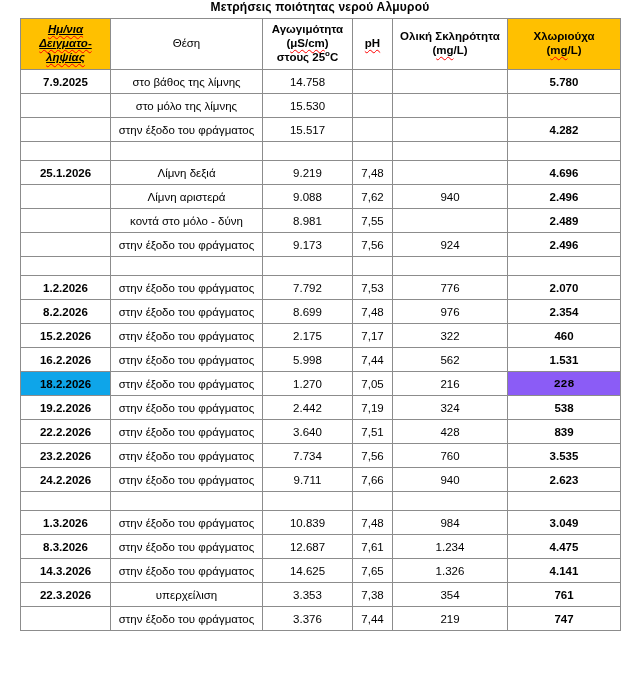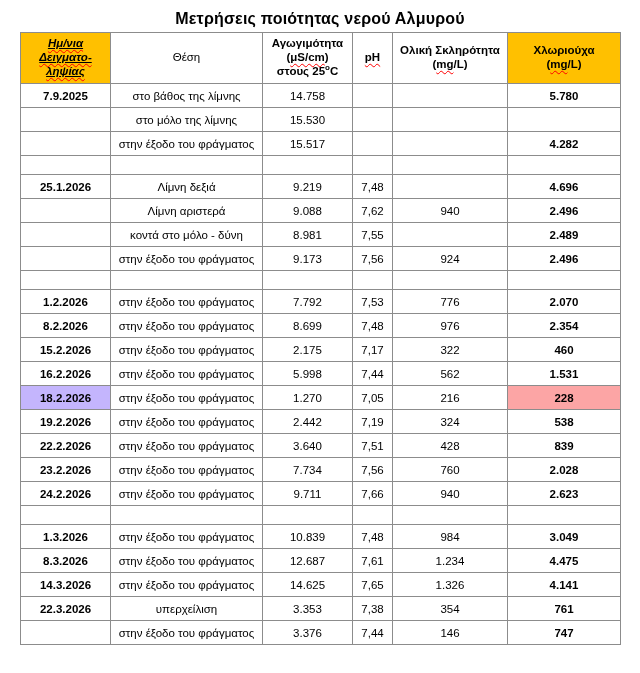--- a/index.html
+++ b/index.html
@@ -4,23 +4,23 @@
 <style>
   html,body{margin:0;padding:0;background:#ffffff;}
   body{
     width:640px;height:673px;overflow:hidden;
     font-family:"Liberation Sans", sans-serif;
     color:#000;
     -webkit-font-smoothing:antialiased;
   }
   .page-title{
     text-align:center;
-    font-size:16px;
+    font-size:12px;
     font-weight:bold;
-    padding-top:10px;
+    padding-top:0;
     letter-spacing:.2px;
   }
   table.meas{
     border-collapse:collapse;
     table-layout:fixed;
     width:600px;
     margin:4px 0 0 20px;
   }
   .meas td, .meas th{
     border:1px solid #8c8c8c;
@@ -49,22 +49,22 @@
   }
   .u .wavy{
     text-decoration-line:underline;
     text-decoration-style:wavy;
     text-decoration-color:#ff0000;
   }
   sup{font-size:8px;line-height:0;}
   td.c-date{font-weight:bold;}
   td.c-chl{font-weight:bold;}
   td.chl-italic{}
-  td.bg-yellow{background:#fca5a5;}
-  td.bg-green{background:#c4b5fd;}
+  td.bg-yellow{background:#8b5cf6;font-family:Liberation Mono, monospace;}
+  td.bg-green{background:#0ea5e9;}
 </style>
 </head>
 <body>
 
 <div class="page-title">Μετρήσεις ποιότητας νερού Αλμυρού</div>
 
 <table class="meas">
   <colgroup>
     <col style="width:90px">
     <col style="width:152px">
@@ -229,21 +229,21 @@
         <td>7,51</td>
         <td>428</td>
         <td class="c-chl">839</td>
       </tr>
       <tr>
         <td class="c-date">23.2.2026</td>
         <td>στην έξοδο του φράγματος</td>
         <td>7.734</td>
         <td>7,56</td>
         <td>760</td>
-        <td class="c-chl">2.028</td>
+        <td class="c-chl">3.535</td>
       </tr>
       <tr>
         <td class="c-date">24.2.2026</td>
         <td>στην έξοδο του φράγματος</td>
         <td>9.711</td>
         <td>7,66</td>
         <td>940</td>
         <td class="c-chl">2.623</td>
       </tr>
       <tr class="spacer">
@@ -284,17 +284,17 @@
         <td>3.353</td>
         <td>7,38</td>
         <td>354</td>
         <td class="c-chl">761</td>
       </tr>
       <tr>
         <td class="c-date"></td>
         <td>στην έξοδο του φράγματος</td>
         <td>3.376</td>
         <td>7,44</td>
-        <td>146</td>
+        <td>219</td>
         <td class="c-chl">747</td>
       </tr>
     </tbody>
 </table>
 
 </body></html>

